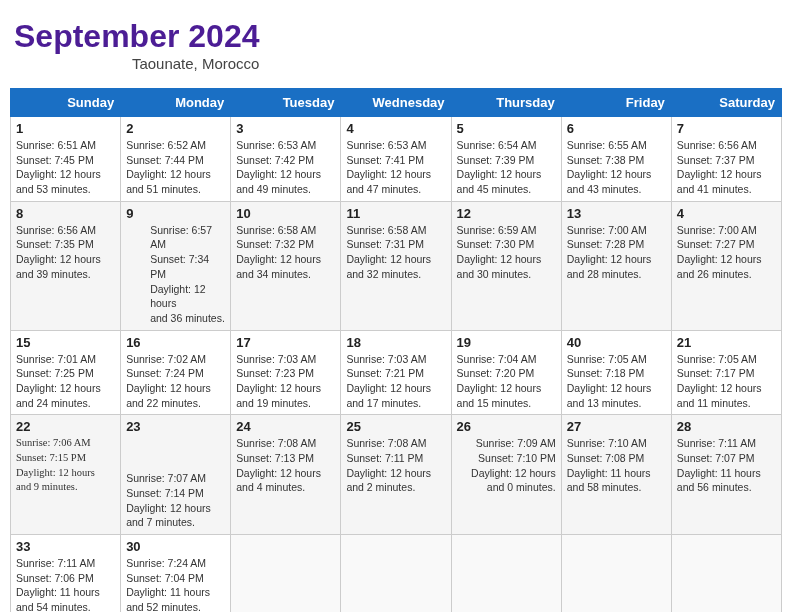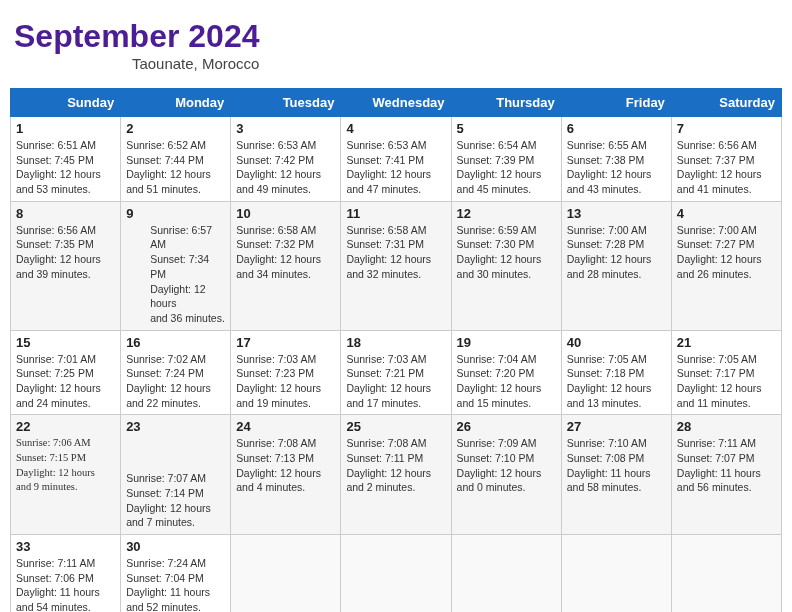--- a/index.html
+++ b/index.html
@@ -279,21 +279,21 @@
         </td>
         <td>
           <span class="day-num">25</span>
           <div class="day-info" style="white-space: pre-line;">Sunrise: 7:08 AM
 Sunset: 7:11 PM
 Daylight: 12 hours
 and 2 minutes.</div>
         </td>
         <td>
           <span class="day-num">26</span>
-          <div class="day-info" style="white-space: pre-line;">Sunrise: 7:09 AM
+          <div class="day-info" style="white-space: pre-line; text-align: right;">Sunrise: 7:09 AM
 Sunset: 7:10 PM
 Daylight: 12 hours
 and 0 minutes.</div>
         </td>
         <td>
           <span class="day-num">27</span>
           <div class="day-info" style="white-space: pre-line;">Sunrise: 7:10 AM
 Sunset: 7:08 PM
 Daylight: 11 hours
 and 58 minutes.</div>

